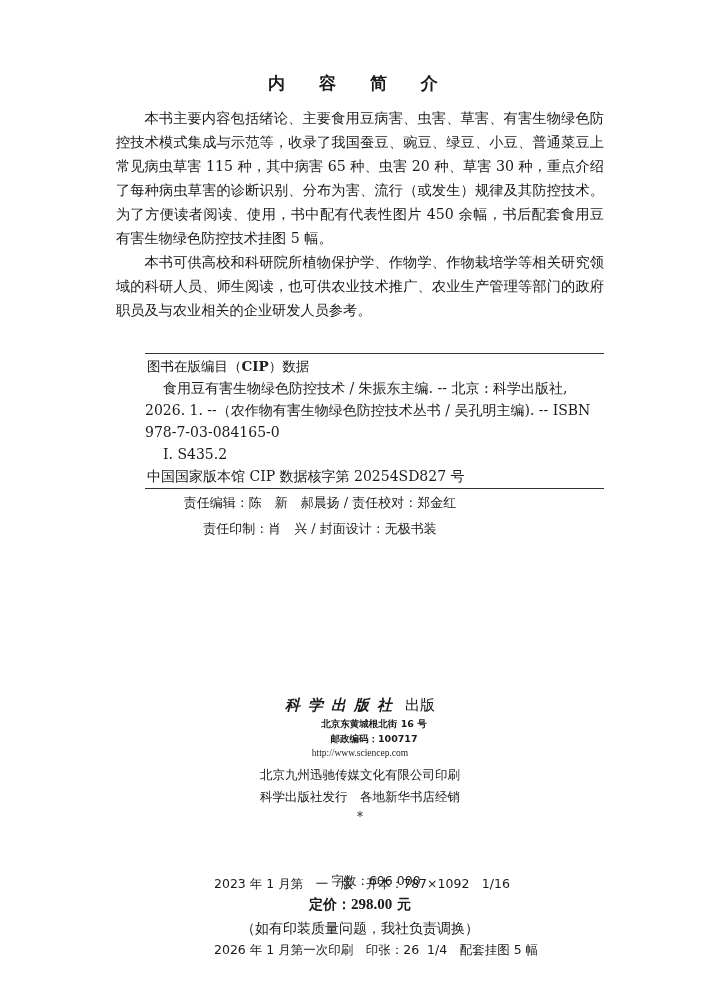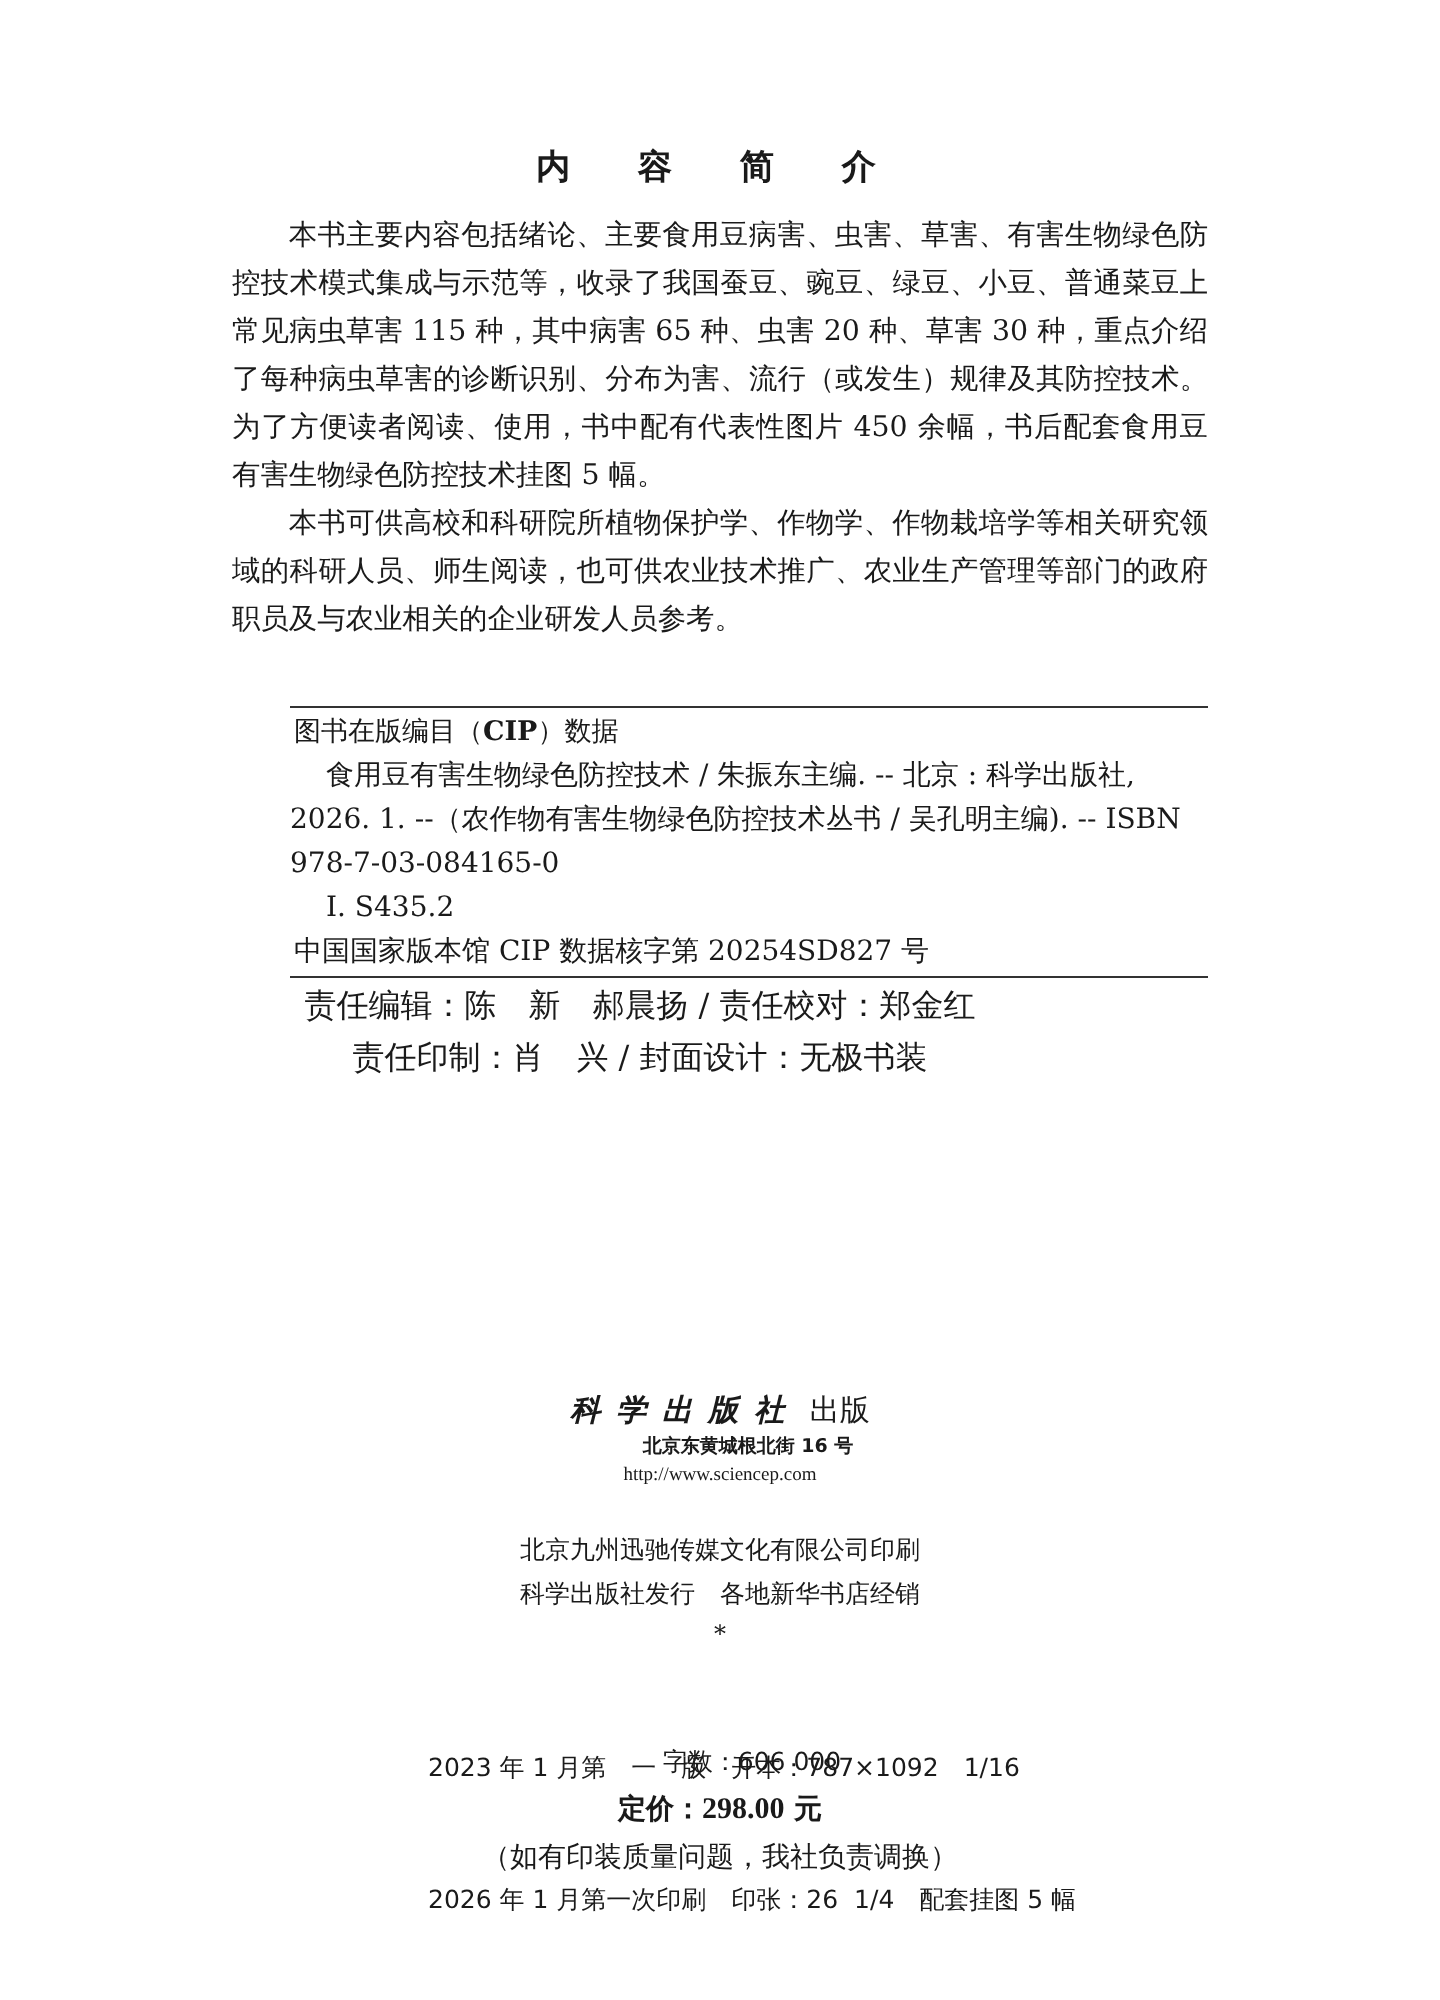--- a/index.html
+++ b/index.html
@@ -68,21 +68,21 @@
       padding-left: 2px;
       font-family: "DejaVu Sans", "Liberation Sans", sans-serif;
       font-size: 13.5px;
     }
     .cip .cip-head b { font-family: "DejaVu Serif", "Liberation Serif", serif; }
     .credits {
       position: absolute;
       top: 490px;
       left: 0; width: 640px;
       text-align: center;
-      font-size: 16px;
+      font-size: 13px;
       line-height: 26px;
       font-family: "DejaVu Serif", "Liberation Serif", serif;
     }
     .pub {
       position: absolute;
       top: 694px;
       left: 0; width: 720px;
       text-align: center;
     }
     .pub .pub-name {
@@ -188,20 +188,21 @@
     <div class="line">责任编辑：陈　新　郝晨扬 / 责任校对：郑金红</div>
     <div class="line">责任印制：肖　兴 / 封面设计：无极书装</div>
   </div>
 
   <div class="pub">
     <div class="pub-name">
       <span class="calli">科学出版社</span>
       <span>出版</span>
     </div>
     <div class="small">北京东黄城根北街 16 号</div>
+    <div class="small">邮政编码：100717</div>
     <div class="url">http://www.sciencep.com</div>
   </div>
 
   <div class="printing">
     <div>北京九州迅驰传媒文化有限公司印刷</div>
     <div>科学出版社发行　各地新华书店经销</div>
   </div>
 
   <div class="star">*</div>
 

